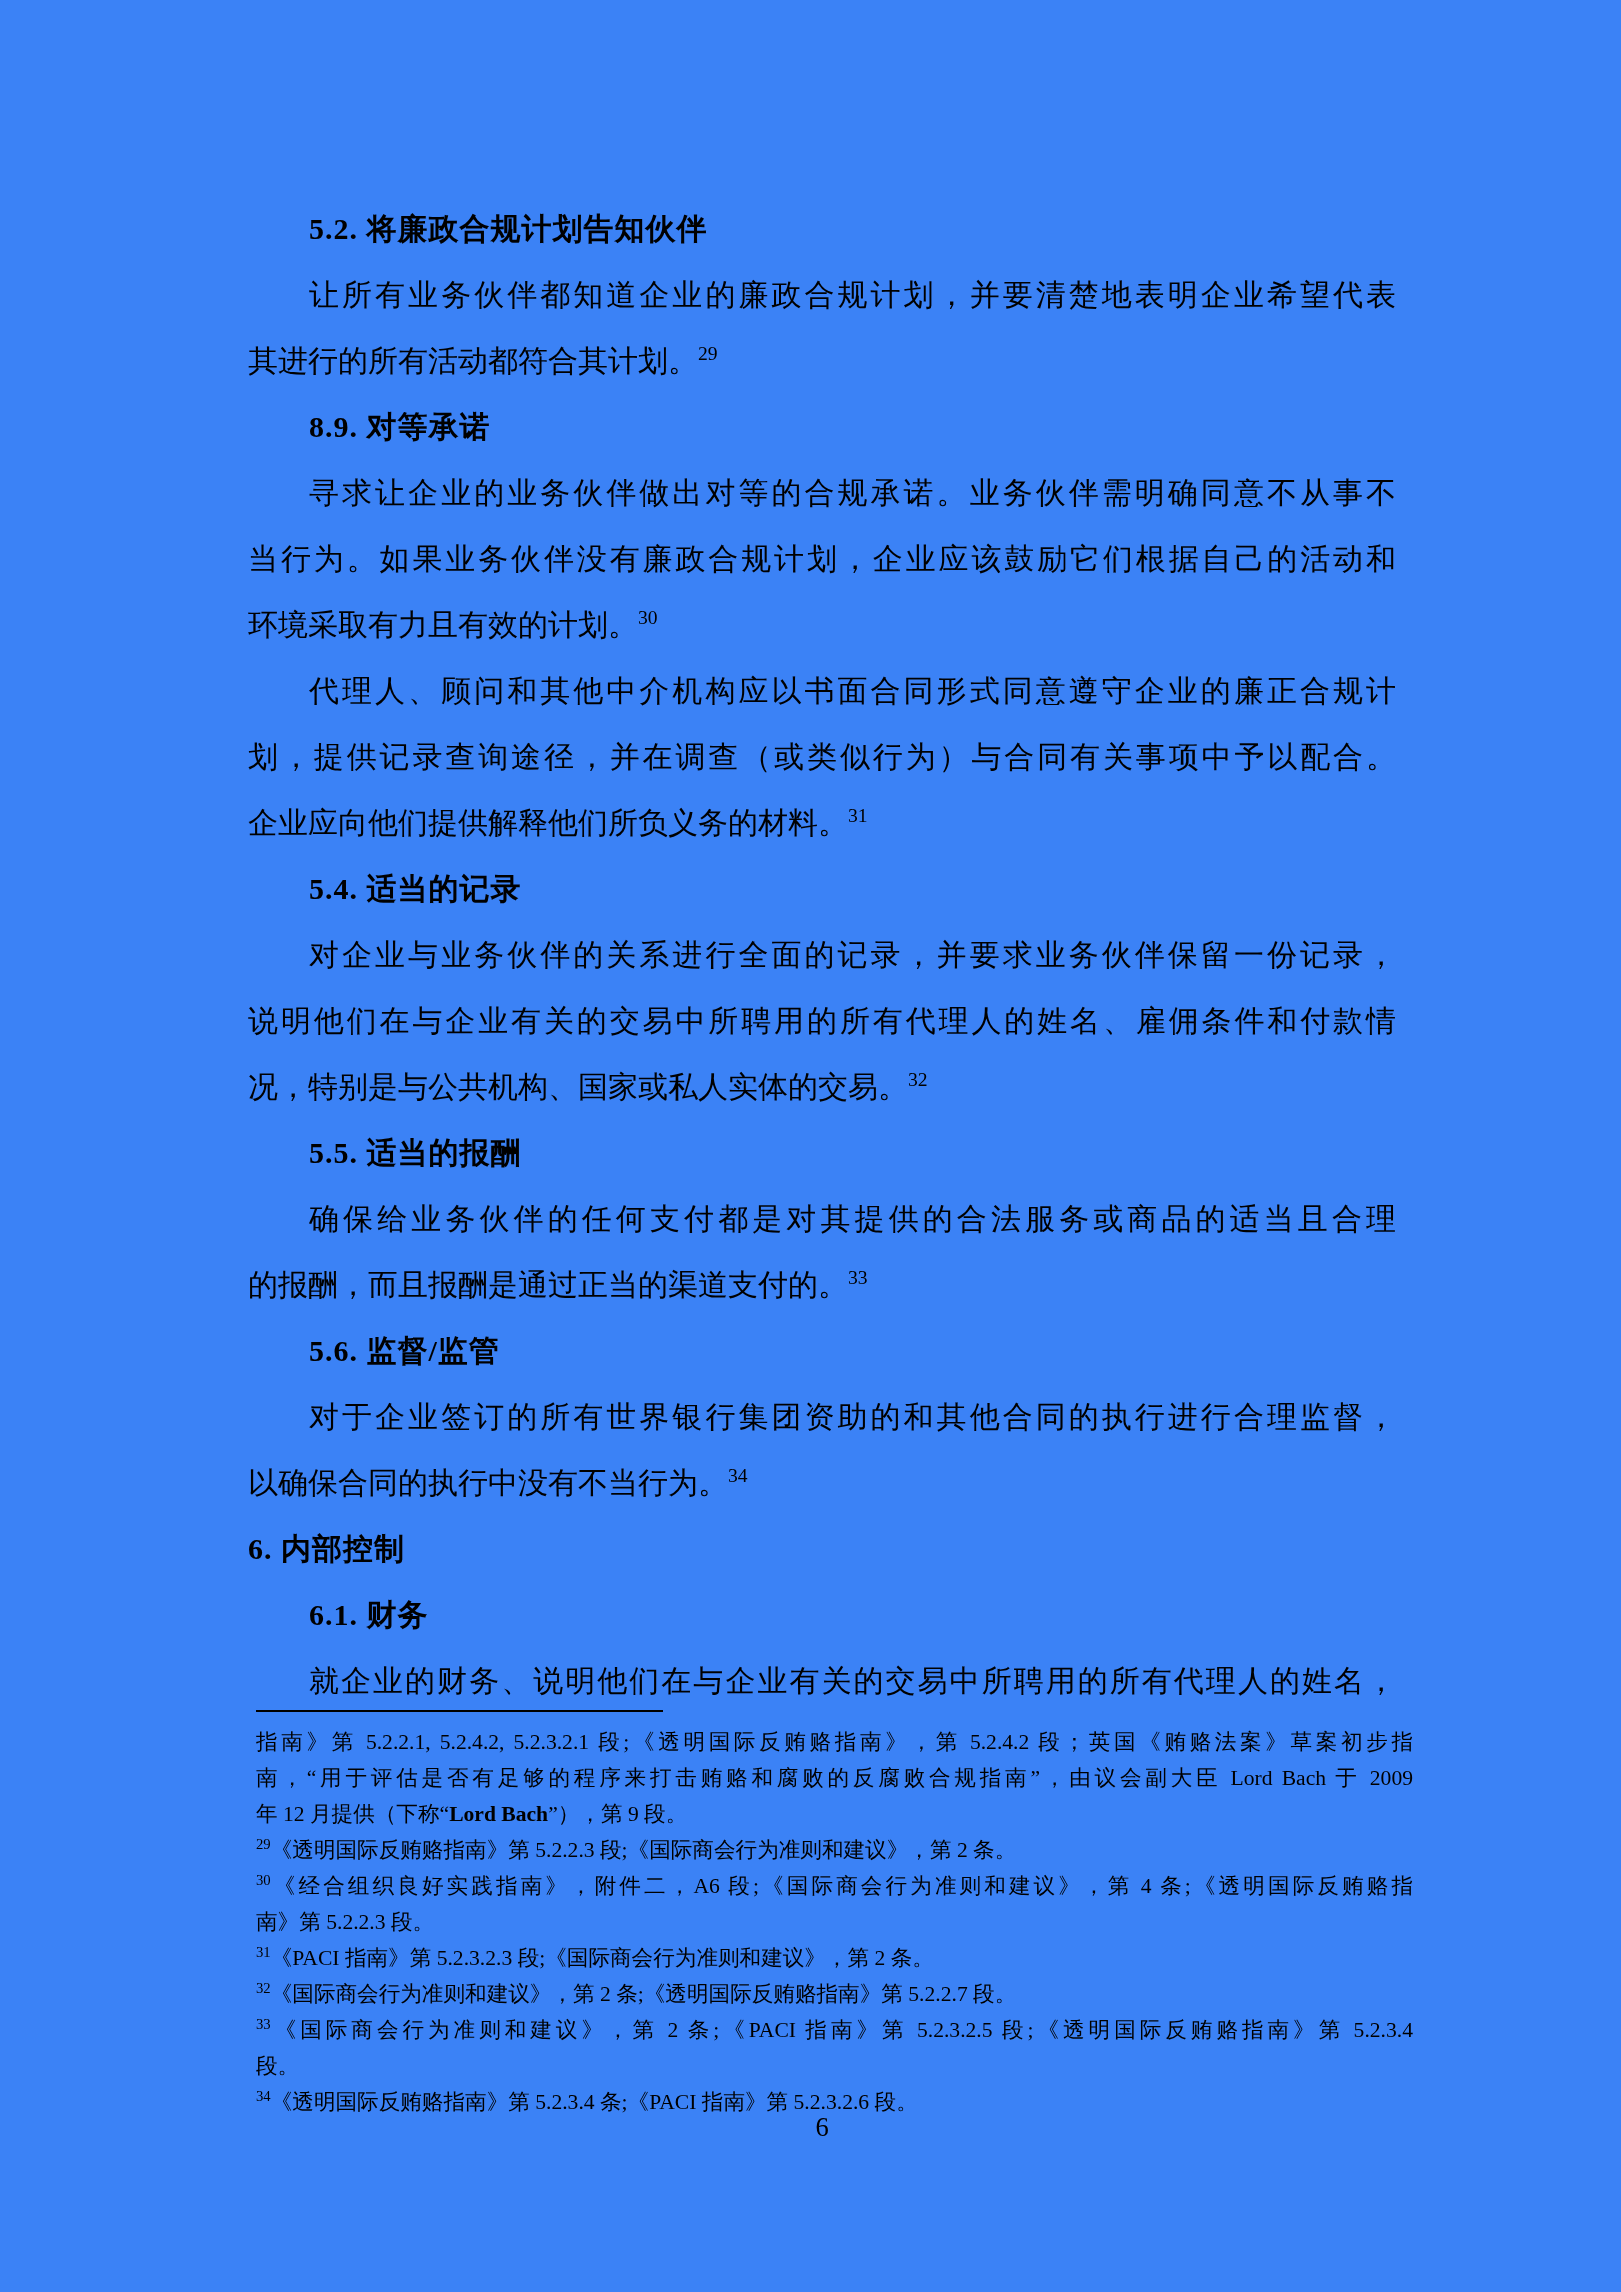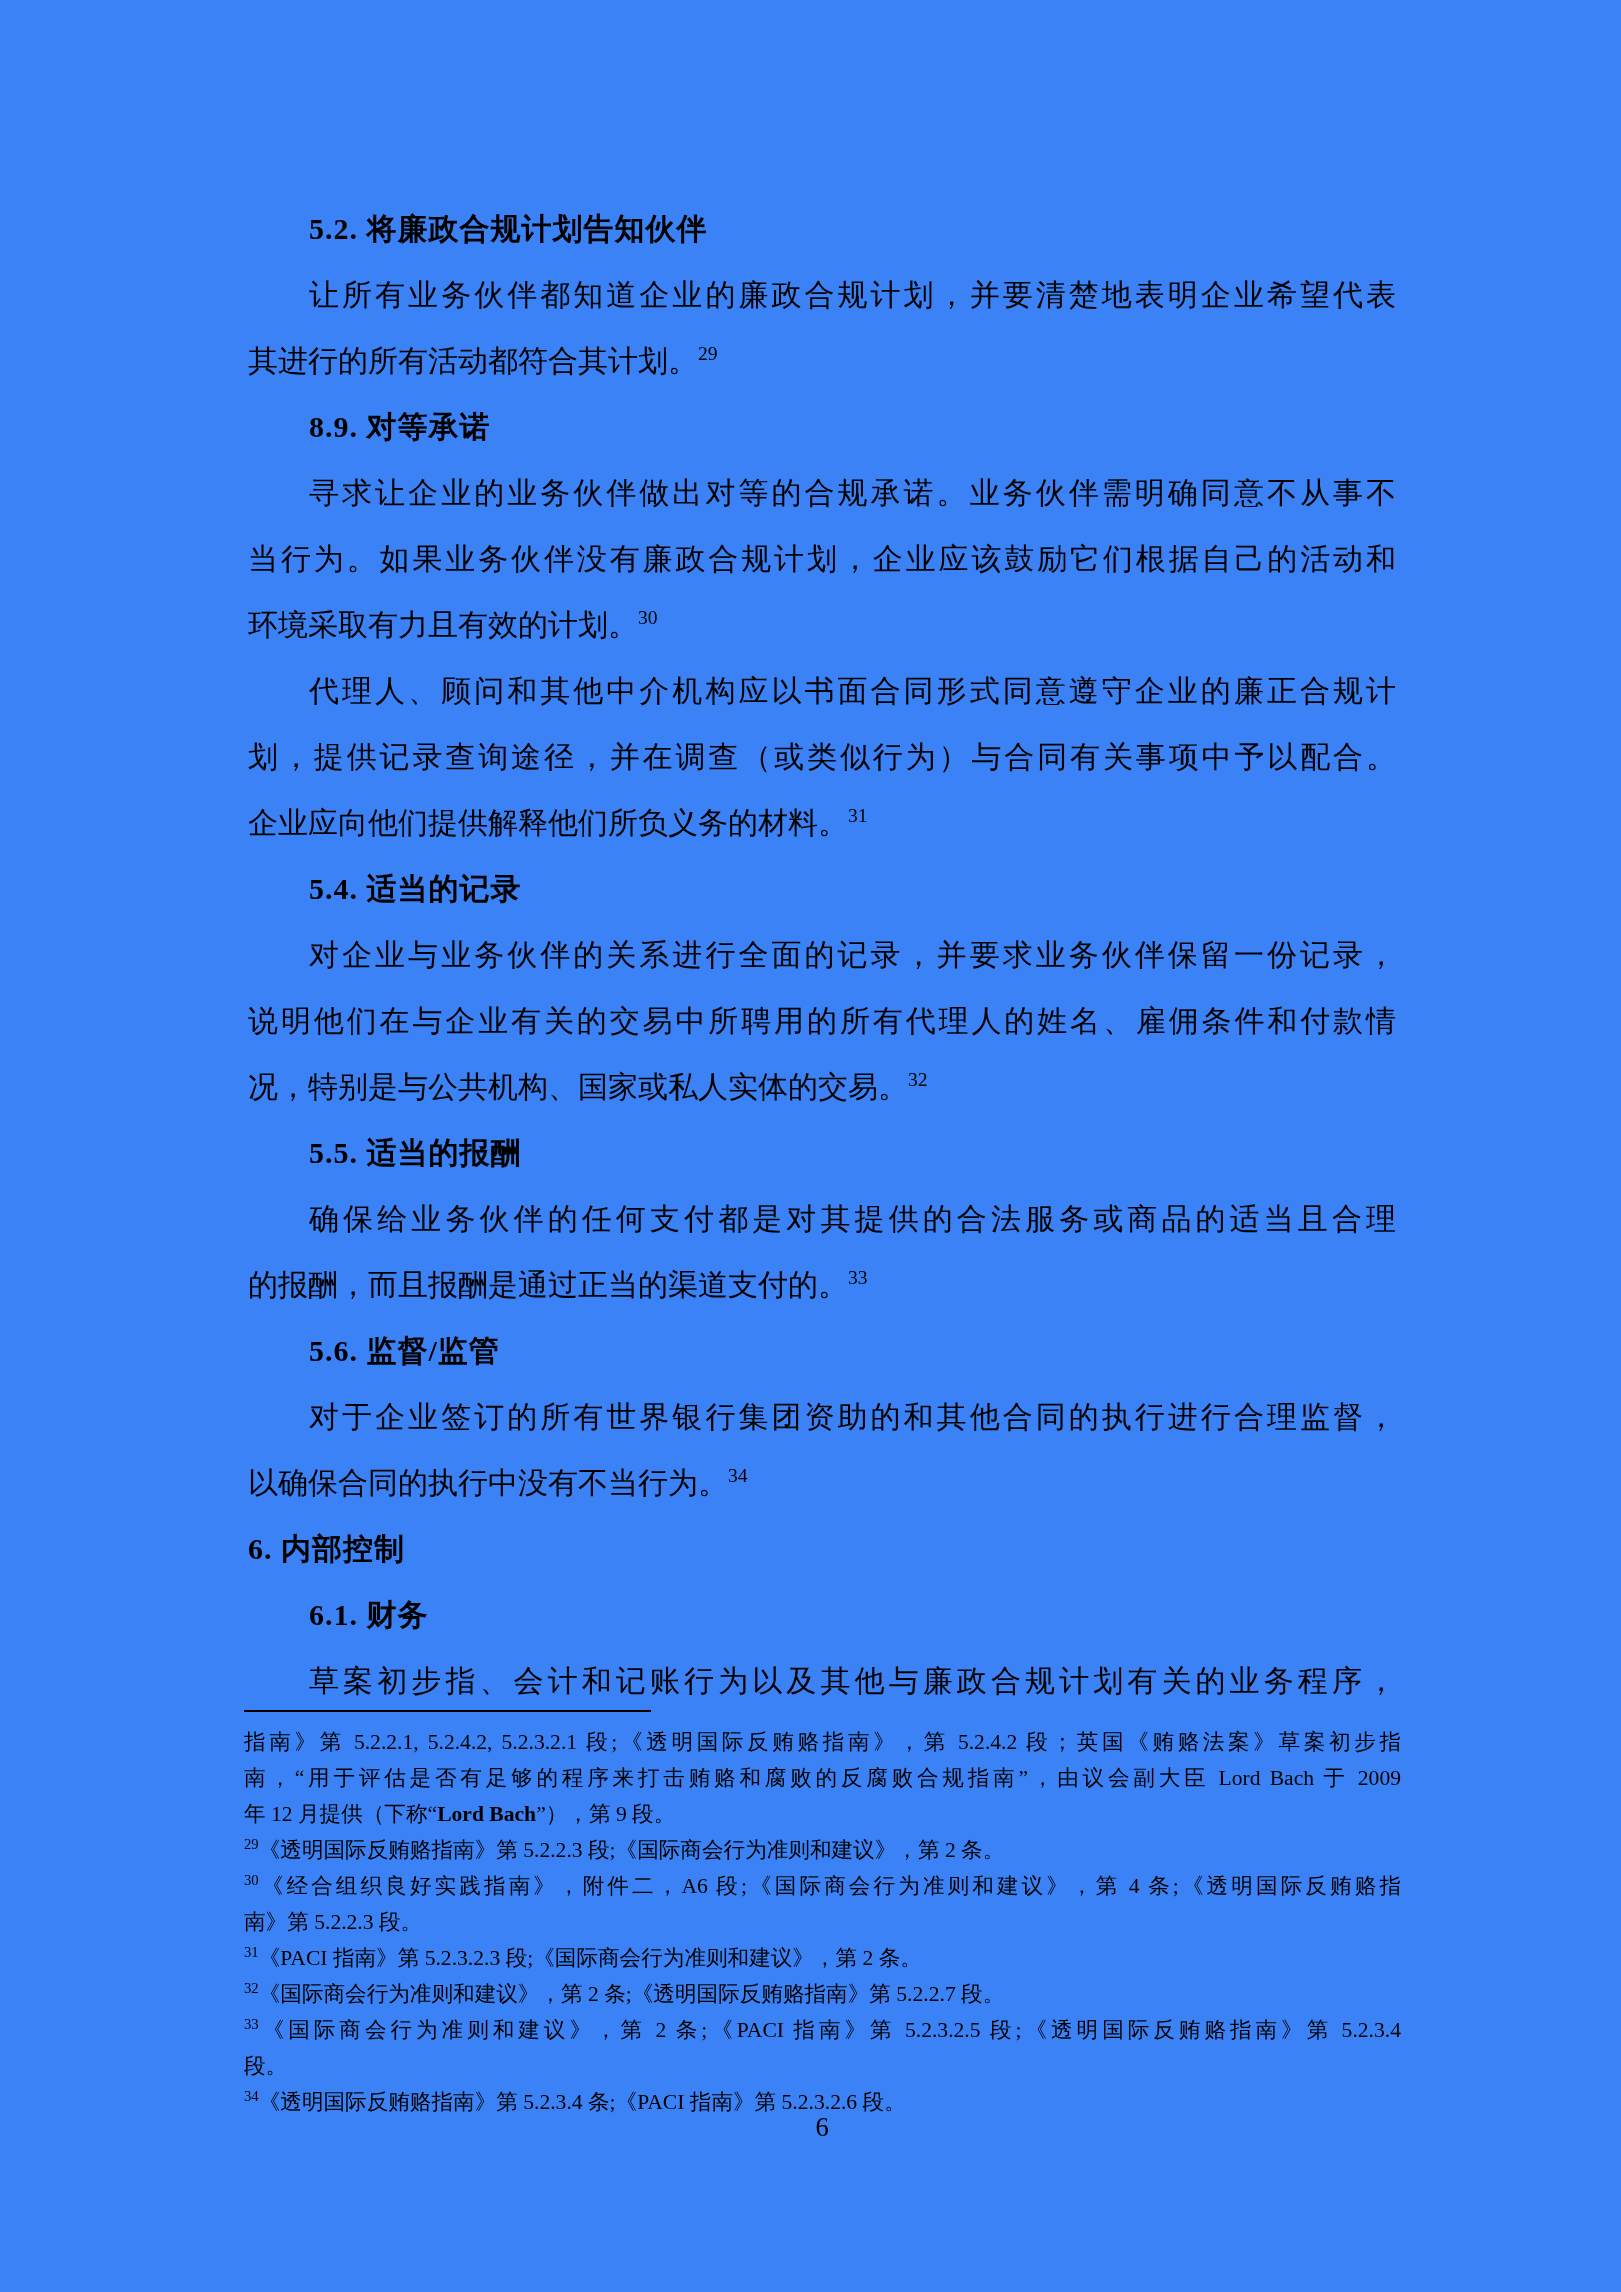--- a/index.html
+++ b/index.html
@@ -40,21 +40,21 @@
     font-weight: bold;
     letter-spacing: 1px;
   }
   sup.ref {
     font-size: 19.6px;
     vertical-align: super;
     line-height: 0;
   }
   .footnotes {
     position: absolute;
-    left: 244px;
+    left: 256px;
     top: 1710px;
     width: 1157px;
     font-size: 21.6px;
   }
   .fn-separator {
     width: 407px;
     height: 0;
     border-top: 2px solid #000000;
     margin-bottom: 11.8px;
   }
@@ -115,21 +115,21 @@
 
     <div class="row heading indent">5.6. 监督/监管</div>
 
     <div class="row j indent">对于企业签订的所有世界银行集团资助的和其他合同的执行进行合理监督，</div>
     <div class="row"><span>以确保合同的执行中没有不当行为。</span><sup class="ref">34</sup></div>
 
     <div class="row heading">6. 内部控制</div>
 
     <div class="row heading indent">6.1. 财务</div>
 
-    <div class="row j indent">草案初步指、会计和记账行为以及其他与廉政合规计划有关的业务程序，</div>
+    <div class="row j indent">就企业的财务、说明他们在与企业有关的交易中所聘用的所有代理人的姓名，</div>
 
   </div>
 
   <div class="footnotes">
     <div class="fn-separator"></div>
 
     <div class="fn-row j">指南》第 5.2.2.1, 5.2.4.2, 5.2.3.2.1 段;《透明国际反贿赂指南》，第 5.2.4.2 段；英国《贿赂法案》草案初步指</div>
     <div class="fn-row j">南，“用于评估是否有足够的程序来打击贿赂和腐败的反腐败合规指南”，由议会副大臣 Lord Bach 于 2009</div>
     <div class="fn-row"><span>年 12 月提供（下称“</span><span class="bold">Lord Bach</span><span>”），第 9 段。</span></div>
 

